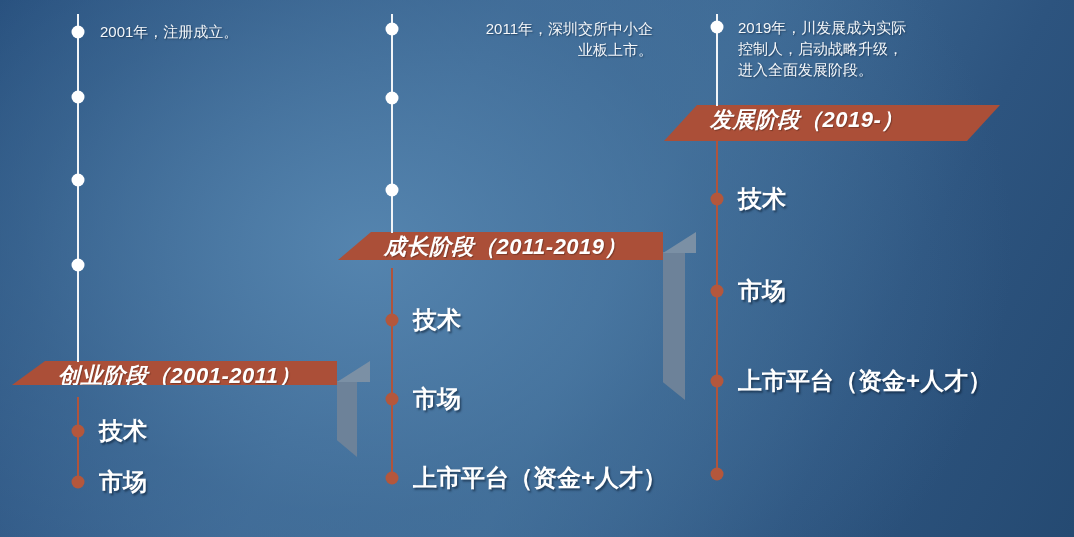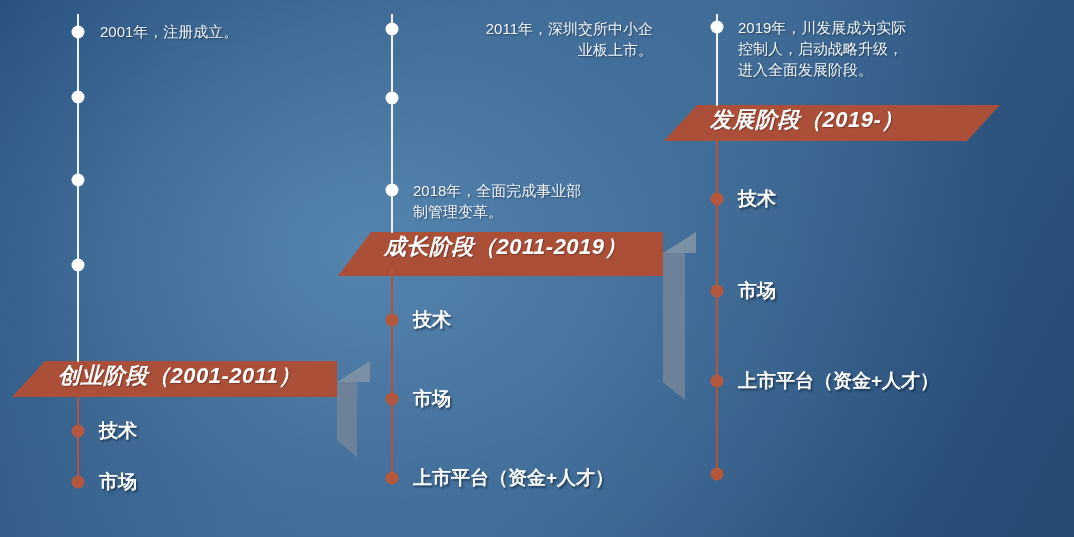--- a/index.html
+++ b/index.html
@@ -37,24 +37,24 @@
   }
   .banner-label {
     color: #ffffff;
     font-weight: bold;
     font-style: italic;
     font-size: 22px;
     letter-spacing: 0.5px;
     white-space: nowrap;
     text-shadow: 1px 1px 1px rgba(0,0,0,0.28);
   }
-  .b1 { left: 12px;  top: 361px; width: 325px; height: 36px;
+  .b1 { left: 12px;  top: 361px; width: 325px; height: 24px;
         clip-path: polygon(33px 0, 100% 0, 100% 100%, 0 100%);
         padding-left: 46px; }
-  .b2 { left: 338px; top: 232px; width: 325px; height: 44px;
+  .b2 { left: 338px; top: 232px; width: 325px; height: 28px;
         clip-path: polygon(33px 0, 100% 0, 100% 100%, 0 100%);
         padding-left: 46px; }
   .b3 { left: 664px; top: 105px; width: 336px; height: 36px;
         clip-path: polygon(33px 0, 100% 0, calc(100% - 33px) 100%, 0 100%);
         padding-left: 46px; }
 
   
   .tl-line {
     position: absolute;
     width: 2px;
@@ -81,21 +81,21 @@
     position: absolute;
     color: #f4f7fa;
     font-size: 15px;
     line-height: 21px;
     text-shadow: 1px 1px 1.5px rgba(10,25,45,0.5);
     white-space: pre-line;
   }
   .kpi {
     position: absolute;
     color: #ffffff;
-    font-size: 19px;
+    font-size: 24px;
     font-weight: bold;
     white-space: nowrap;
     text-shadow: 1.5px 1.5px 2px rgba(10,25,45,0.55);
     transform: translateY(-50%);
   }
 </style>
 </head>
 <body>
 
 <div id="stage">
@@ -139,22 +139,20 @@
 
   <div class="tl-line white" style="left:391px; top:14px; height:219px;"></div>
   <div class="tl-line red" style="left:391px; top:268px; height:214px;"></div>
 
   <div class="dot white" style="left:392px; top:29px;"></div>
   <div class="dot white" style="left:392px; top:98px;"></div>
   <div class="dot white" style="left:392px; top:190px;"></div>
 
   <div class="note" style="left:413px; top:18px; width:240px;text-align:right;">2011年，深圳交所中小企
 业板上市。</div>
-  <div class="note" style="left:413px; top:180px; width:240px;">2018年，全面完成事业部
-制管理变革。</div>
 
   <div class="dot red" style="left:392px; top:320px;"></div>
   <div class="dot red" style="left:392px; top:399px;"></div>
   <div class="dot red" style="left:392px; top:478px;"></div>
   <div class="kpi" style="left:413px; top:320px;">技术</div>
   <div class="kpi" style="left:413px; top:399px;">市场</div>
   <div class="kpi" style="left:413px; top:478px;">上市平台（资金+人才）</div>
 
   <div class="tl-line white" style="left:716px; top:14px; height:92px;"></div>
   <div class="tl-line red" style="left:716px; top:141px; height:336px;"></div>

